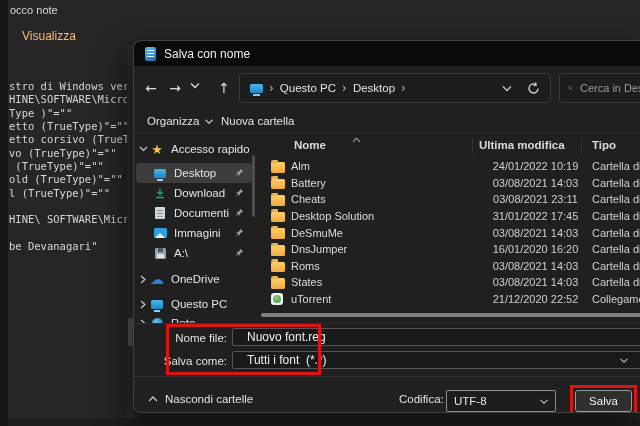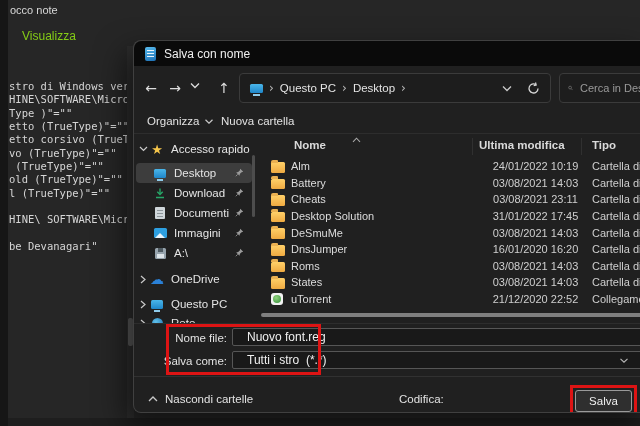--- a/index.html
+++ b/index.html
@@ -6,21 +6,21 @@
   html,body { background:#161616; }
   .screen {
     position:relative; width:640px; height:426px; overflow:hidden;
     background:#262626; font-family:"Liberation Sans", sans-serif;
     color:#e6e6e6; font-size:11.5px;margin-left:8px;
   }
   .glyph { font-family:"DejaVu Sans", sans-serif; }
 
   
   .np-title { position:absolute; left:2px; top:4px; font-size:11px; color:#d8d8d8; }
-  .np-menu  { position:absolute; left:14px; top:29px; font-size:12px; color:#84cc16; }
+  .np-menu  { position:absolute; left:14px; top:29px; font-size:12px; color:#fdba74; }
   .np-text  {
     position:absolute; left:1px; top:80px;
     font:10.5px/13.35px "DejaVu Sans Mono", monospace;
     color:#d6d6d6; white-space:pre;
   }
   .np-scroll { position:absolute; left:119px; top:46px; width:7px; height:372px; background:#2d2d2d; }
   .np-scroll-thumb { position:absolute; left:1px; top:272px; width:5px; height:28px; background:#5a5a5a; border-radius:2px; }
   .np-bottombar { position:absolute; left:0; top:418px; width:640px; height:8px; background:#1e1e1e; }
 
   
@@ -413,33 +413,39 @@
         <span class="c-type">Collegamento</span>
       </div>
     </div>
     <div class="hscroll"></div>
     <div class="hr" style="top:282px"></div>
 
     <div class="f-label" style="top:288px">Nome file:</div>
     <input class="f-field" style="top: 287px;" value="Nuovo font.reg">
     <div class="f-label" style="top:311px">Salva come:</div>
     <div class="f-field f-combo" style="top:310px">
-      <span class="pre-sp">Tutti i stro  (*.*)</span>
+      <span class="pre-sp">Tutti i font  (*.*)</span>
       <svg class="sic" width="8" height="5" viewBox="0 0 8 5">
           <polyline points="0.5,0.8 4,4.2 7.5,0.8" fill="none" stroke="#b9b9b9" stroke-width="1.1"></polyline>
         </svg>
     </div>
     <div class="annotation ann-fields" style="border-color: rgb(221, 20, 20);"></div>
 
     <div class="hr" style="top:335px;background:#313131"></div>
     <div class="foot-item" style="left:14px;top:352px">
       <svg class="sic" width="10" height="6" viewBox="0 0 10 6">
           <polyline points="1,5 5,1 9,5" fill="none" stroke="#c9c9c9" stroke-width="1.3"></polyline>
         </svg>
       <span>Nascondi cartelle</span>
     </div>
     <div class="foot-item" style="left:265px;top:352px">Codifica:</div>
+    <div class="enc-combo">
+      <span>UTF-8</span>
+      <svg class="sic" width="8" height="5" viewBox="0 0 8 5">
+          <polyline points="0.5,0.8 4,4.2 7.5,0.8" fill="none" stroke="#b9b9b9" stroke-width="1.1"></polyline>
+        </svg>
+    </div>
     <button class="btn btn-save">Salva</button>
     <button class="btn btn-cut"></button>
     <div class="annotation ann-save" style="border-color: rgb(221, 20, 20);"></div>
 
   </div>
 </div>
 
 </body></html>

